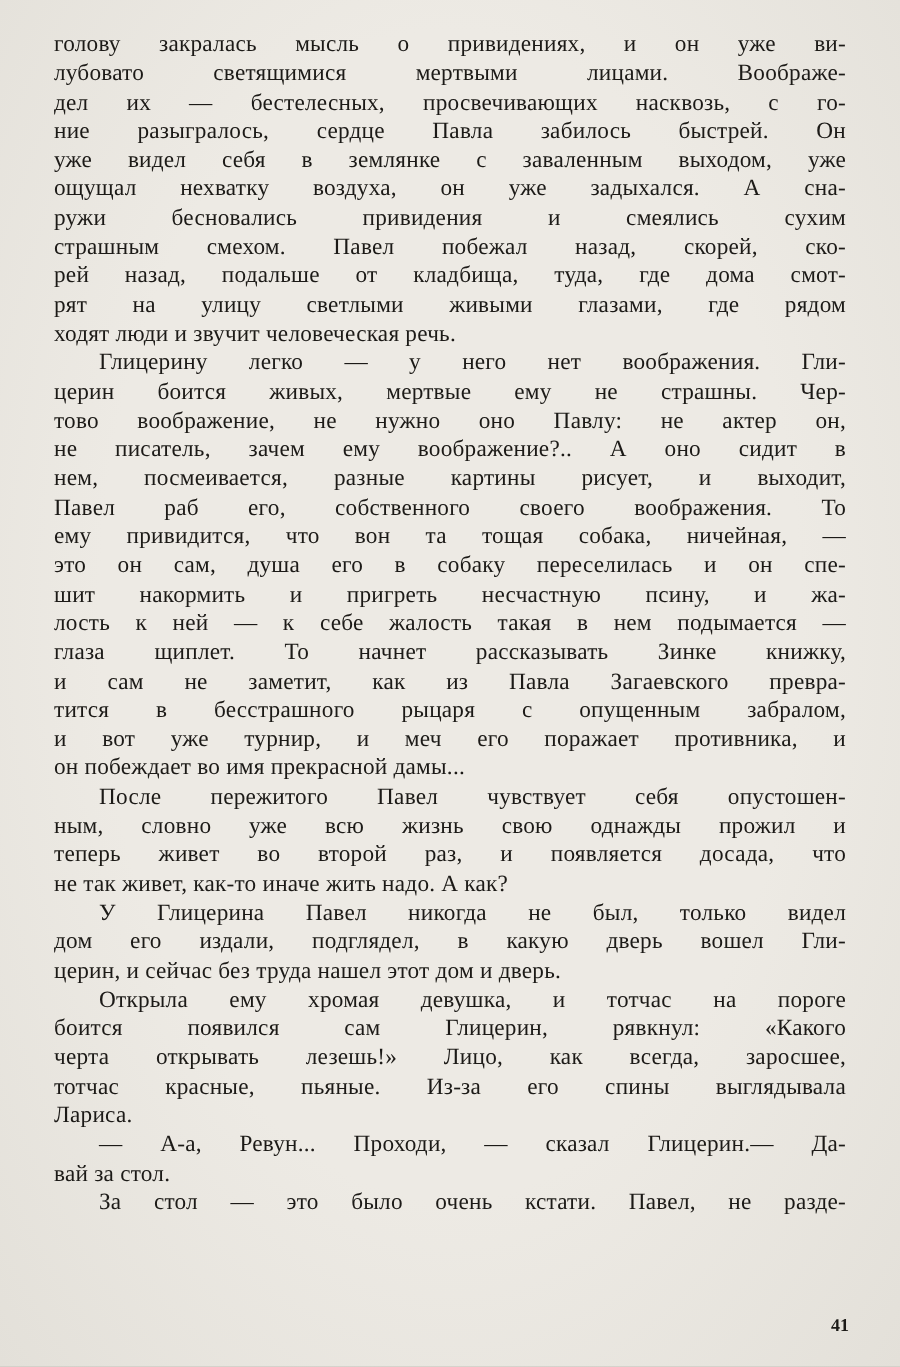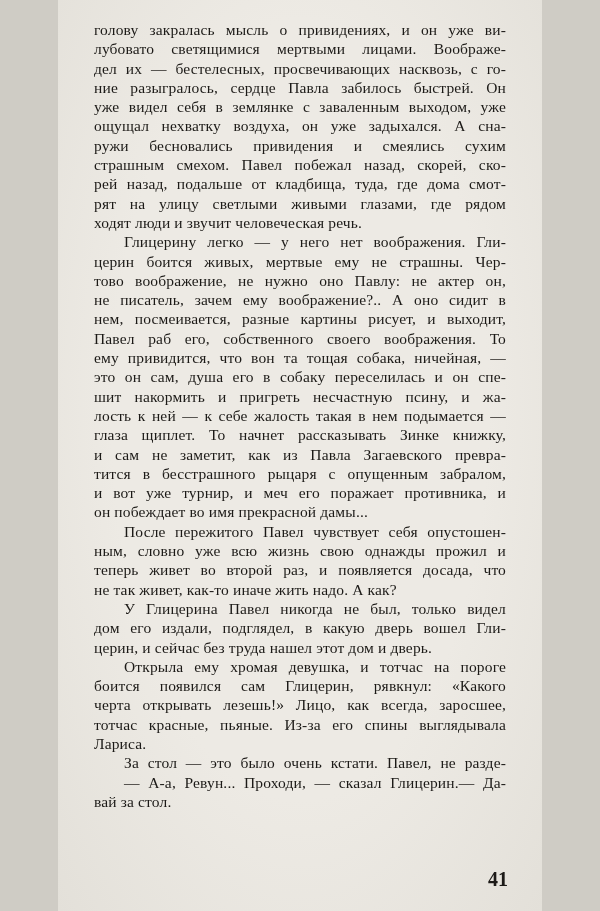--- a/index.html
+++ b/index.html
@@ -3,21 +3,21 @@
 <meta charset="utf-8">
 <style>
   html, body {
     margin: 0;
     padding: 0;
     background: #cfccc5;
     font-family: "Liberation Serif", "DejaVu Serif", serif;
   }
   .page {
     position: relative;
-    width: 484px;
+    width: 600px;
     height: 911px;
     margin: 0 auto;
     background: radial-gradient(ellipse at 50% 45%, #edeae4 55%, #e3e0d9 100%);
     color: #1c1a17;
     overflow: hidden;
     box-sizing: border-box;
   }
   .text-body {
     position: absolute;
     top: 20px;
@@ -39,21 +39,21 @@
   .line.last {
     text-align-last: left;
   }
   .paragraph.indent .line:first-child {
     text-indent: 30px;
   }
   .page-number {
     position: absolute;
     right: 34px;
     bottom: 20px;
-    font-size: 20px;
+    font-size: 12px;
     font-weight: bold;
     color: #1c1a17;
   }
 </style>
 </head>
 <body>
 
 <div class="page">
   <div class="text-body">
       <div class="paragraph">
@@ -98,21 +98,21 @@
         <div class="line last">церин, и сейчас без труда нашел этот дом и дверь.</div>
       </div>
       <div class="paragraph indent">
         <div class="line">Открыла ему хромая девушка, и тотчас на пороге</div>
         <div class="line">боится появился сам Глицерин, рявкнул: «Какого</div>
         <div class="line">черта открывать лезешь!» Лицо, как всегда, заросшее,</div>
         <div class="line">тотчас красные, пьяные. Из-за его спины выглядывала</div>
         <div class="line last">Лариса.</div>
       </div>
       <div class="paragraph indent">
-        <div class="line">За стол — это было очень кстати. Павел, не разде-</div>
+        <div class="line">— А-а, Ревун... Проходи, — сказал Глицерин.— Да-</div>
+        <div class="line last">вай за стол.</div>
       </div>
       <div class="paragraph indent">
-        <div class="line">— А-а, Ревун... Проходи, — сказал Глицерин.— Да-</div>
-        <div class="line last">вай за стол.</div>
+        <div class="line">За стол — это было очень кстати. Павел, не разде-</div>
       </div>
     </div>
   <div class="page-number">41</div>
 </div>
 
 </body></html>

